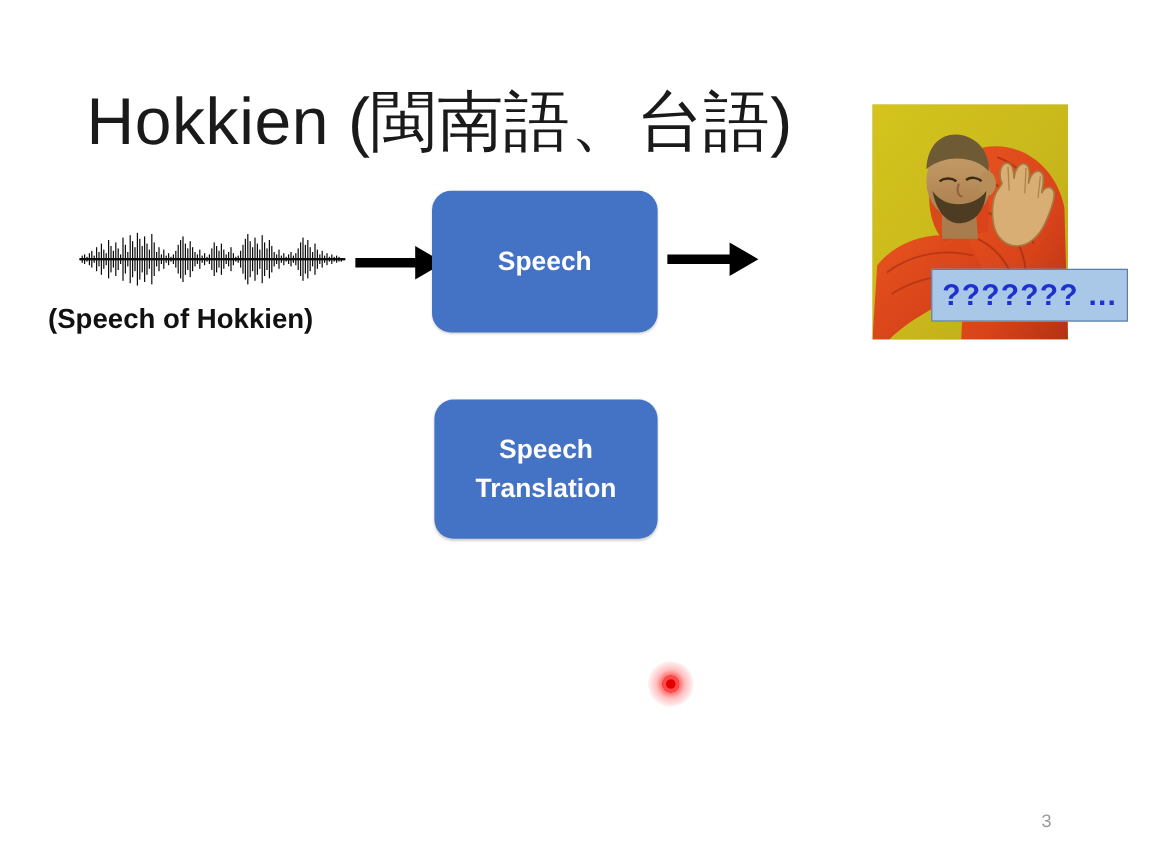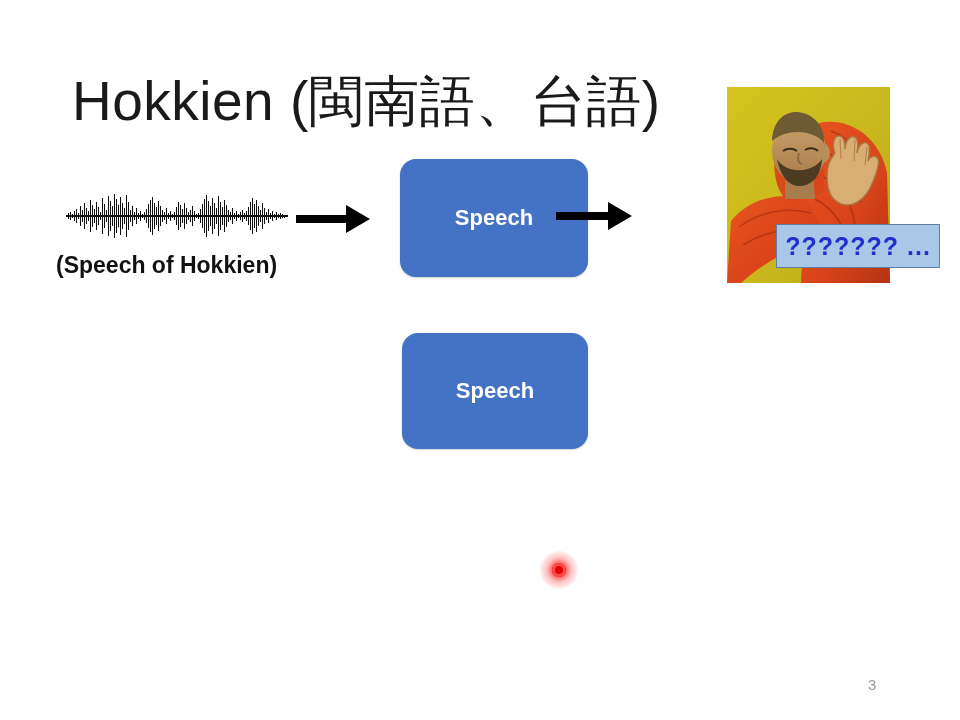--- a/index.html
+++ b/index.html
@@ -42,21 +42,20 @@
   #waveform svg { display: block; width: 100%; height: 100%; }
 
   #speech-caption {
     position: absolute;
     left: 40px;
     top: 252px;
     font-size: 23px;
     font-weight: 600;
     color: #111111;
     white-space: nowrap;
-    margin-left: 16px;
   }
 
   
   .arrow {
     position: absolute;
     height: 34px;
   }
   .arrow svg { display: block; width: 100%; height: 100%; }
   #arrow-1 { left: 296px; top: 202px; width: 74px; }
   #arrow-2 { left: 556px; top: 199px; width: 76px; }
@@ -69,21 +68,20 @@
     color: #ffffff;
     display: flex;
     flex-direction: column;
     align-items: center;
     justify-content: center;
     font-size: 22px;
     font-weight: 600;
     line-height: 1.45;
     text-align: center;
     box-shadow: 0 1px 2px rgba(0,0,0,0.18);
-    margin-left: 40px;
   }
   #box-recognition {
     left: 360px;
     top: 159px;
     width: 188px;
     height: 118px;
   }
   #box-translation {
     left: 362px;
     top: 333px;
@@ -309,20 +307,21 @@
 
   <div id="arrow-2" class="arrow">
     <svg viewBox="0 0 76 34" aria-hidden="true">
       <path d="M0 13 L52 13 L52 3 L76 17 L52 31 L52 21 L0 21 Z" fill="#000000"></path>
     </svg>
   </div>
 
 
   <div id="box-translation" class="proc-box">
     <span>Speech</span>
+    <span>Translation</span>
   </div>
 
   <div id="meme-image">
     <svg viewBox="0 0 163 196" preserveAspectRatio="none" aria-hidden="true">
       <defs>
         <linearGradient id="bgY" x1="0" y1="0" x2="1" y2="1">
           <stop offset="0%" stop-color="#d4c41c"></stop>
           <stop offset="55%" stop-color="#c9b81c"></stop>
           <stop offset="100%" stop-color="#bda617"></stop>
         </linearGradient>

